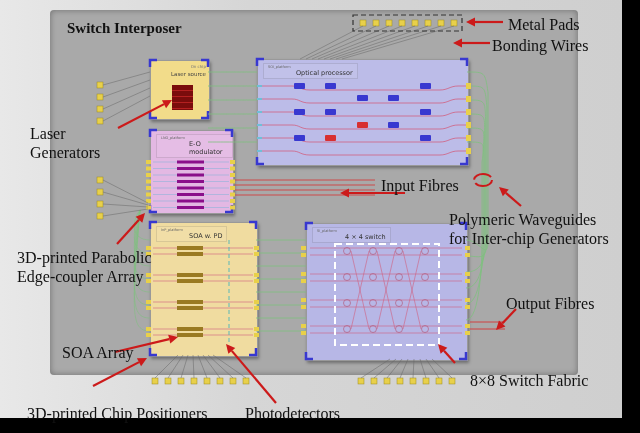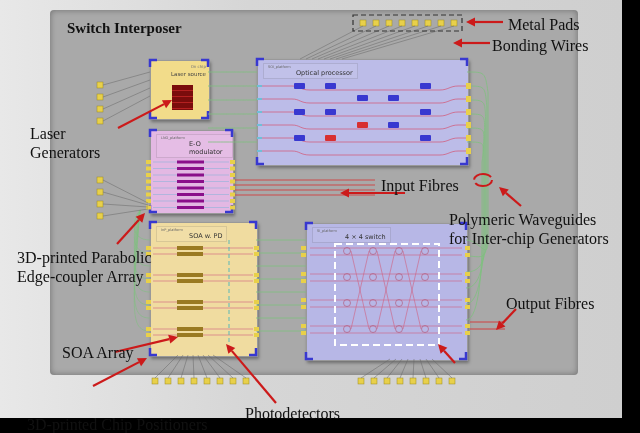--- a/index.html
+++ b/index.html
@@ -345,15 +345,16 @@
   <div class="lbl" style="left:492px;top:36px;">Bonding Wires</div>
   <div class="lbl" style="left:30px;top:124px;">Laser</div>
   <div class="lbl" style="left:30px;top:143px;">Generators</div>
   <div class="lbl" style="left:381px;top:176px;">Input Fibres</div>
   <div class="lbl" style="left:449px;top:210px;">Polymeric Waveguides</div>
   <div class="lbl" style="left:449px;top:229px;">for Inter-chip Generators</div>
   <div class="lbl" style="left:17px;top:248px;">3D-printed Parabolic</div>
   <div class="lbl" style="left:17px;top:267px;">Edge-coupler Array</div>
   <div class="lbl" style="left:62px;top:343px;">SOA Array</div>
   <div class="lbl" style="left:506px;top:294px;">Output Fibres</div>
-  <div class="lbl" style="left:27px;top:404px;margin-top:11px;">3D-printed Chip Positioners</div>
+  <div class="lbl" style="left:470px;top:371px;">8×8 Switch Fabric</div>
+  <div class="lbl" style="left:27px;top:404px;">3D-printed Chip Positioners</div>
   <div class="lbl" style="left:245px;top:404px;">Photodetectors</div>
 </div>
 
 </body></html>

